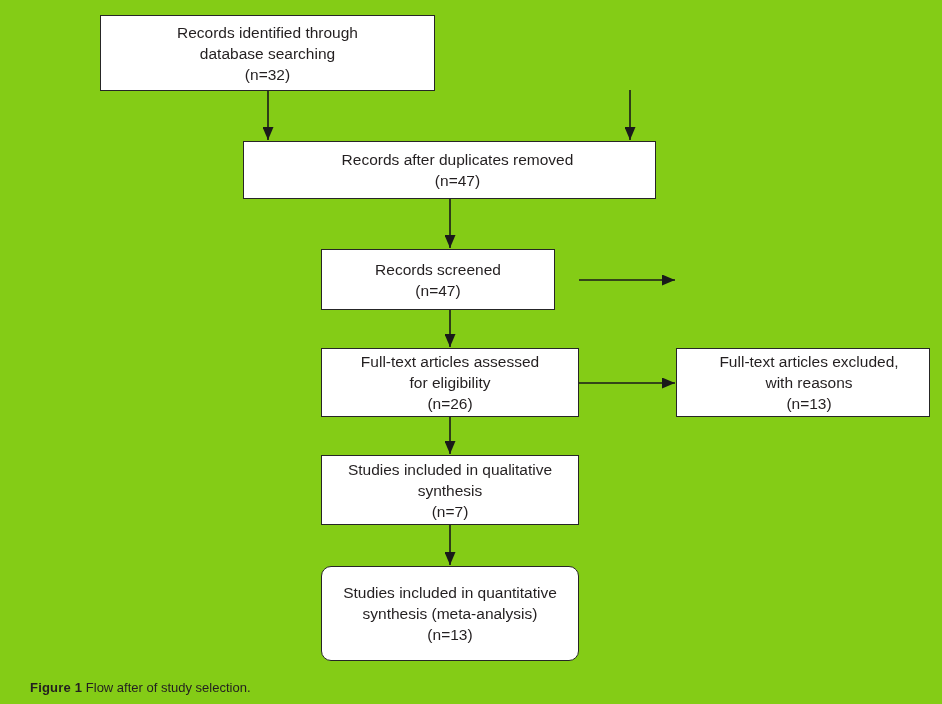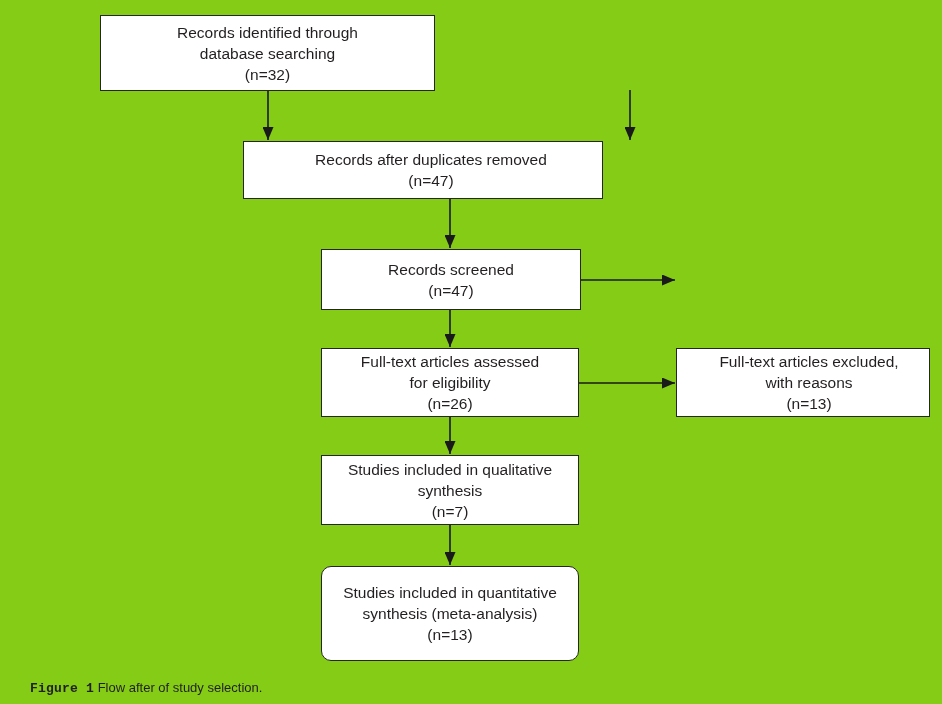--- a/index.html
+++ b/index.html
@@ -34,39 +34,38 @@
   }
   .box-label {
     white-space: pre-line;
     font-size: 15.5px;
     line-height: 21px;
     color: #231f20;
   }
   
   #box-identified      { left: 100px; top: 15px;  width: 335px; height: 76px; }
   #box-additional      { left: 463px; top: 15px;  width: 334px; height: 76px; }
-  #box-deduplicated    { left: 243px; top: 141px; width: 360px; height: 58px; padding-left: 16px; }
-  #box-screened        { left: 321px; top: 249px; width: 260px; height: 61px; }
+  #box-deduplicated    { left: 243px; top: 141px; width: 413px; height: 58px; padding-left: 16px; }
+  #box-screened        { left: 321px; top: 249px; width: 234px; height: 61px; }
   #box-excluded        { left: 676px; top: 250px; width: 254px; height: 59px; }
   #box-fulltext        { left: 321px; top: 348px; width: 258px; height: 69px; }
   #box-fulltext-excl   { left: 676px; top: 348px; width: 254px; height: 69px; padding-left: 12px; }
   #box-qualitative     { left: 321px; top: 455px; width: 258px; height: 70px; }
   #box-quantitative    { left: 321px; top: 566px; width: 258px; height: 95px; border-radius: 10px; }
 
   .caption {
     position: absolute;
     left: 30px;
     top: 680px;
     font-size: 13px;
     color: #231f20;
   }
   .caption .cap-label {
     font-weight: bold;
     letter-spacing: 0.2px;
-    font-family: Liberation Mono, monospace;
   }
 </style>
 </head>
 <body>
 
 <div id="canvas">
 
   <svg id="arrow-layer" viewBox="0 0 942 704" xmlns="http://www.w3.org/2000/svg">
     <defs>
       <marker id="ah" markerUnits="userSpaceOnUse" markerWidth="14" markerHeight="11" refX="13" refY="5.5" orient="auto">

